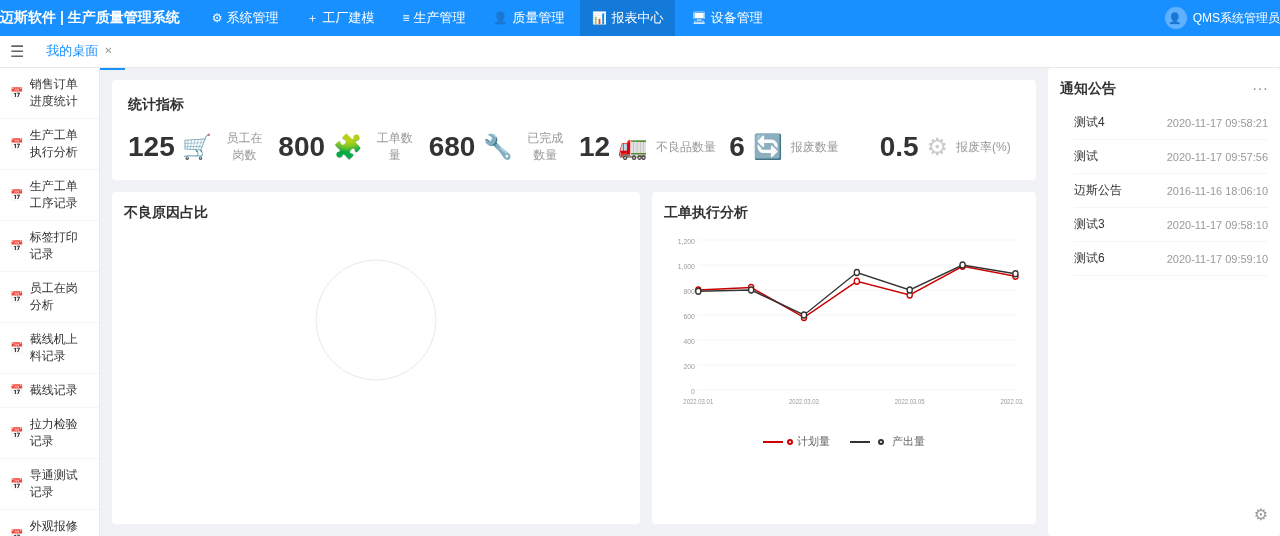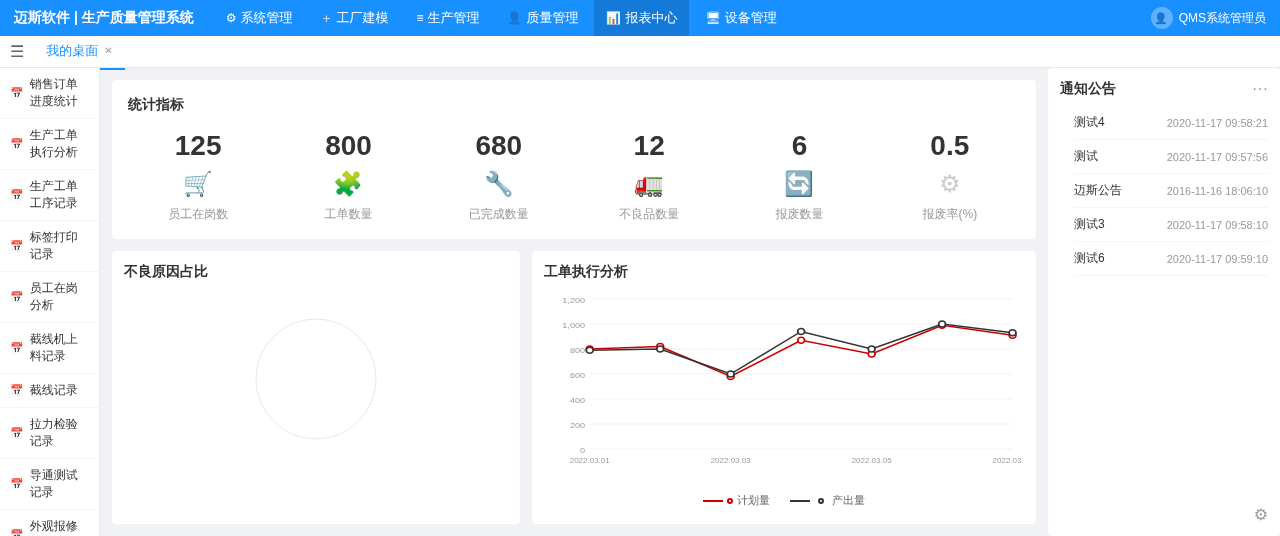--- a/index.html
+++ b/index.html
@@ -4,21 +4,21 @@
   <style>
     * { box-sizing: border-box; margin: 0; padding: 0; }
     body { font-family: 'Microsoft YaHei', Arial, sans-serif; font-size: 13px; background: #f0f2f5; overflow: hidden; }
 
     
     .header {
       display: flex;
       align-items: center;
       background: #1890ff;
       height: 36px;
-      padding: 0 14px;
+      padding: 0 0;
       color: #fff;
       flex-shrink: 0;
     }
     .header-logo {
       font-size: 14px;
       font-weight: bold;
       white-space: nowrap;
       margin-right: 20px;
       color: #fff;
     }
@@ -138,21 +138,21 @@
       color: #333;
       margin-bottom: 16px;
     }
     .stats-grid {
       display: grid;
       grid-template-columns: repeat(6, 1fr);
       gap: 10px;
     }
     .stat-card {
       display: flex;
-      flex-direction: column;
+      flex-direction: row;
       align-items: center;
       gap: 8px;
     }
     .stat-value {
       font-size: 28px;
       font-weight: bold;
       color: #333;
     }
     .stat-icon {
       font-size: 24px;
@@ -168,21 +168,21 @@
     .bottom-panels {
       display: flex;
       gap: 12px;
       flex: 1;
     }
     .panel {
       background: #fff;
       border-radius: 4px;
       padding: 12px;
     }
-    .panel-left { width: 408px; flex-shrink: 0; }
+    .panel-left { width: 528px; flex-shrink: 0; }
     .panel-right { flex: 1; }
     .panel-title {
       font-size: 14px;
       font-weight: bold;
       color: #333;
       margin-bottom: 8px;
     }
 
     
     .chart-area {

